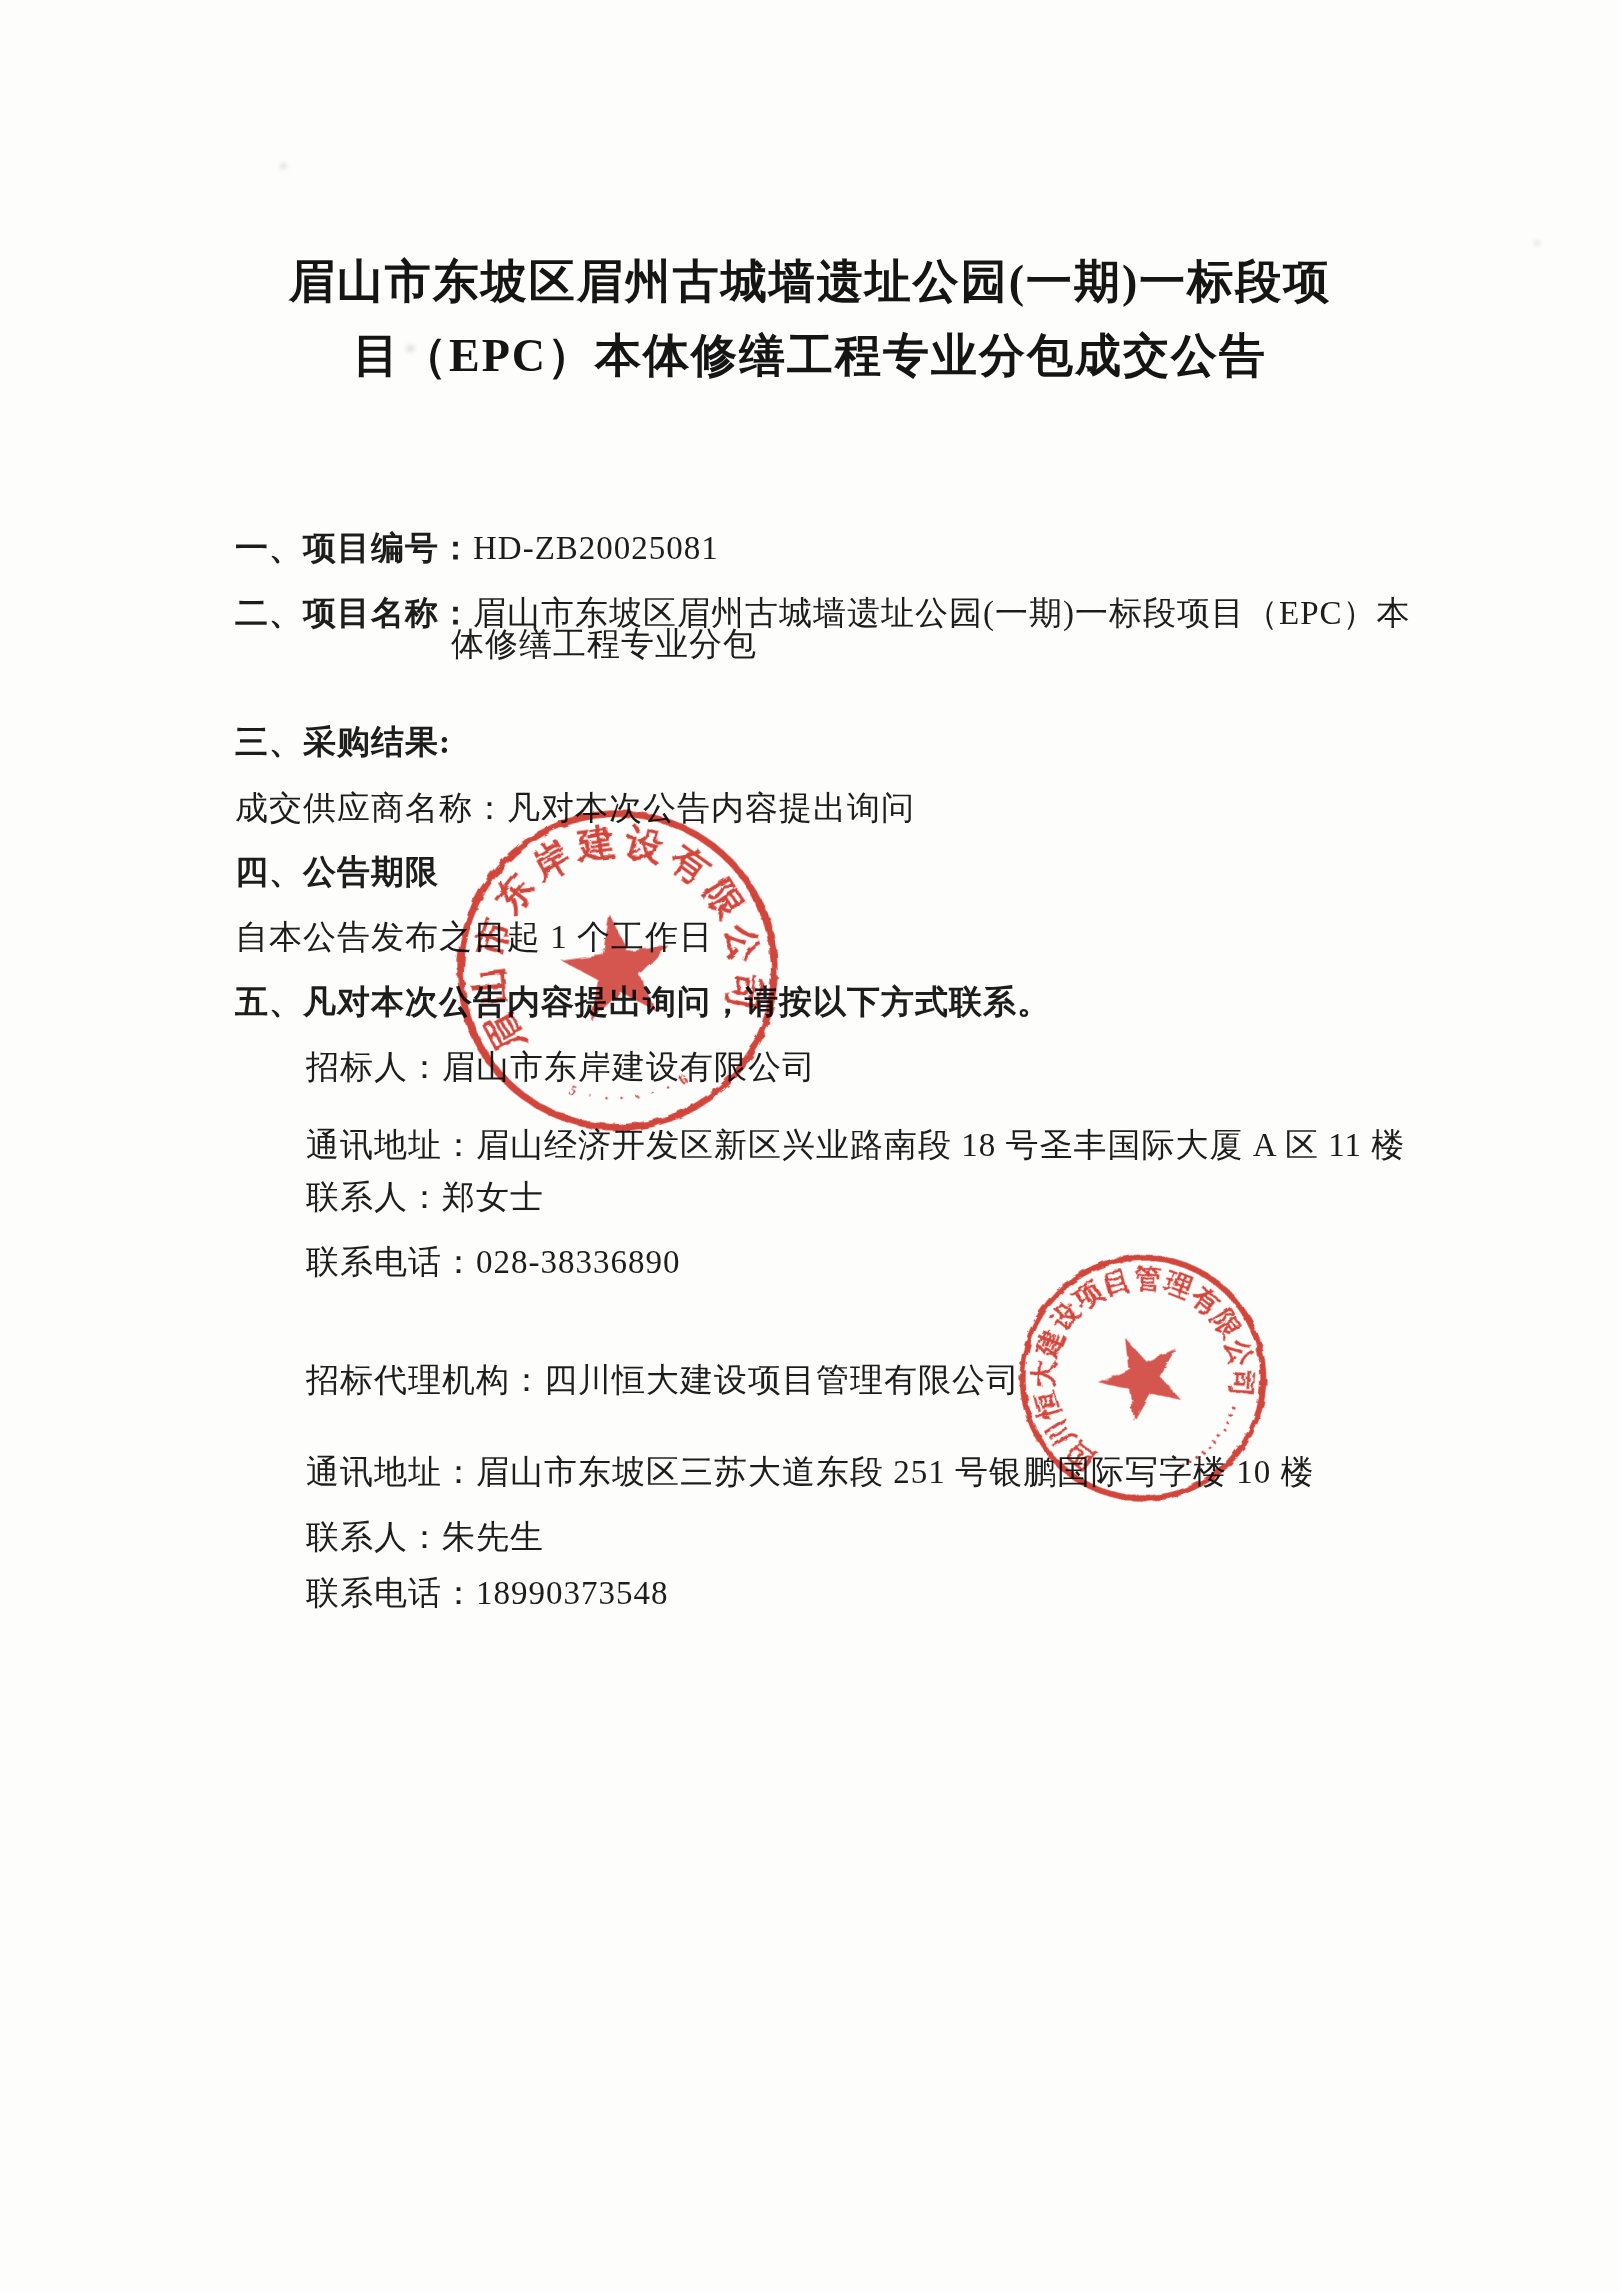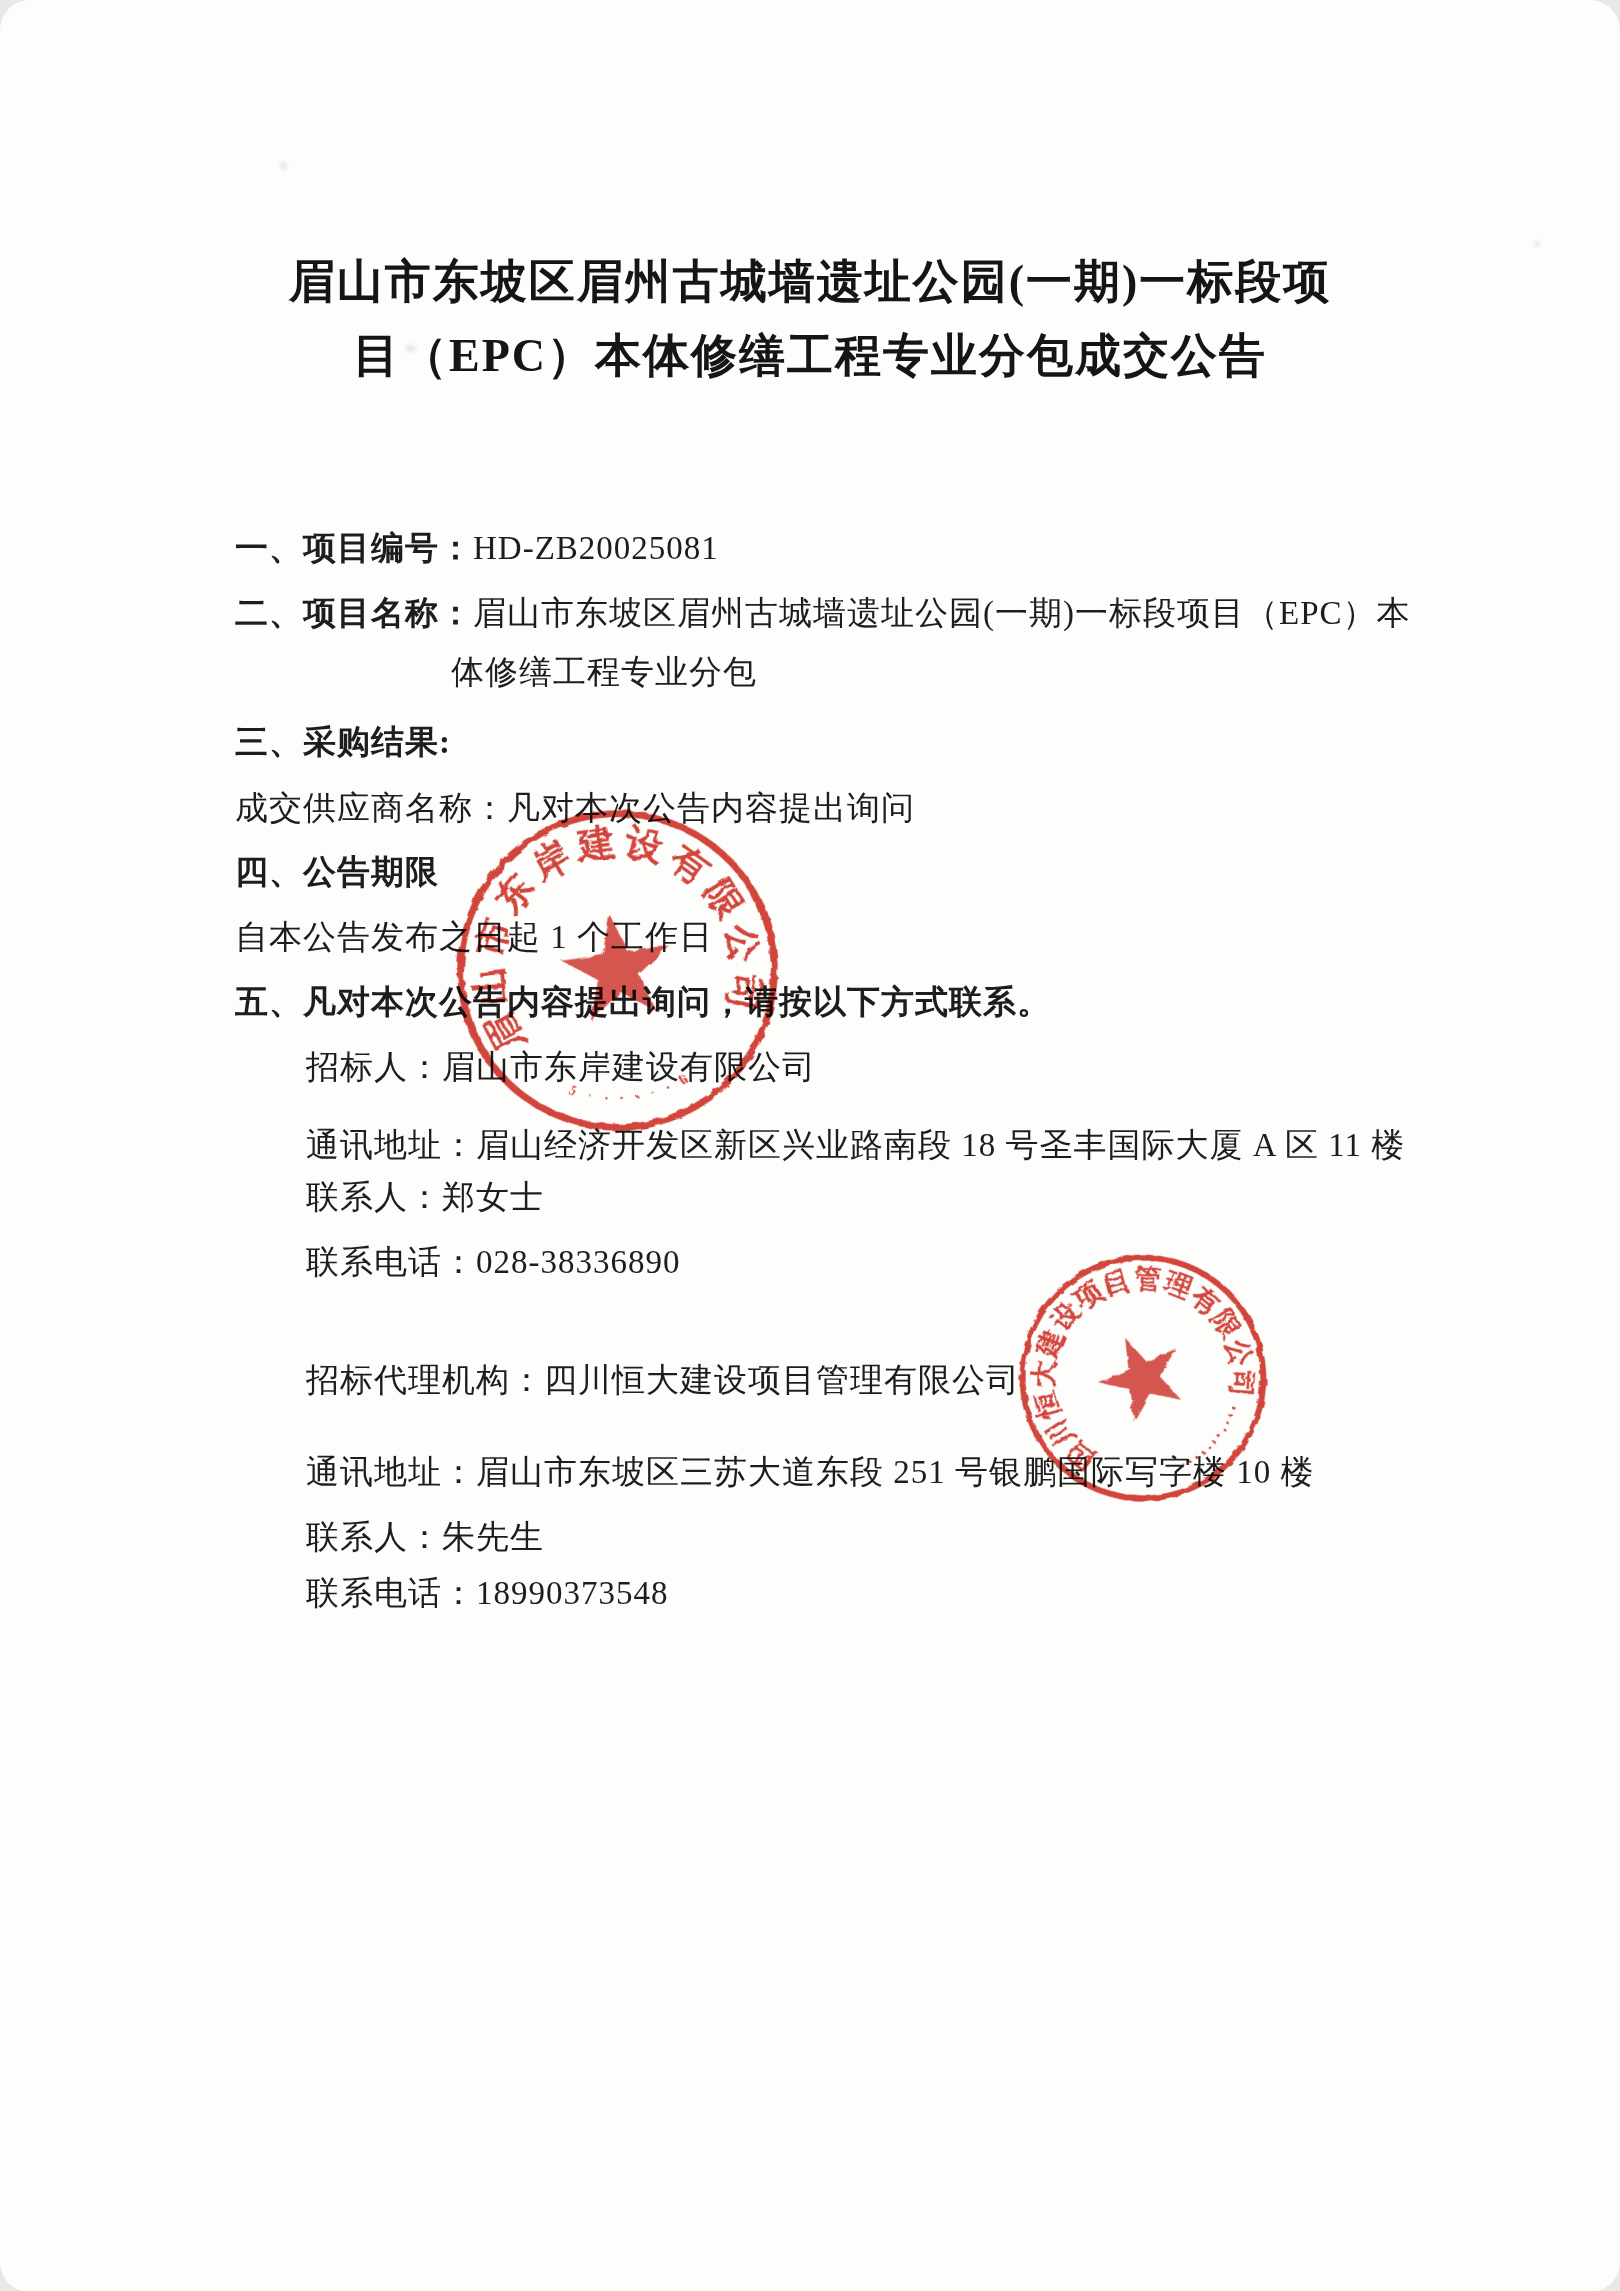--- a/index.html
+++ b/index.html
@@ -4,21 +4,20 @@
 <style>
   html,body{margin:0;padding:0;background:#e8e8e8;}
   .page{
     position:relative;
     width:1620px;height:2292px;
     margin:0 auto;
     background:#fdfdfc;
     font-family:"Liberation Serif","DejaVu Serif",serif;
     color:#1d1d1d;
     overflow:hidden;
-    border-radius:30px;
   }
   .title{
     position:absolute;top:245px;left:0;width:100%;
     text-align:center;
     font-size:46px;font-weight:bold;line-height:74px;
     letter-spacing:2px;color:#151515;
   }
   .line{
     position:absolute;
     font-size:33px;line-height:39px;
@@ -51,21 +50,21 @@
 
   <header class="title">
     <div class="title-line">眉山市东坡区眉州古城墙遗址公园(一期)一标段项</div>
     <div class="title-line">目（EPC）本体修缮工程专业分包成交公告</div>
   </header>
 
   <p class="line main" style="top:496px"><span class="b">一、项目编号：</span><span>HD-ZB20025081</span></p>
 
   <p class="line main" style="top:561px"><span class="b">二、项目名称：</span><span>眉山市东坡区眉州古城墙遗址公园(一期)一标段项目（EPC）本</span></p>
 
-  <p class="line wrapline" style="top:620px"><span>体修缮工程专业分包</span></p>
+  <p class="line wrapline" style="top:592px"><span>体修缮工程专业分包</span></p>
 
   <p class="line main" style="top:690px"><span class="b">三、采购结果:</span></p>
 
   <p class="line main" style="top:756px"><span>成交供应商名称：凡对本次公告内容提出询问</span></p>
 
   <p class="line main" style="top:820px"><span class="b">四、公告期限</span></p>
 
   <p class="line main" style="top:885px"><span>自本公告发布之日起 1 个工作日</span></p>
 
   <p class="line main" style="top:950px"><span class="b">五、凡对本次公告内容提出询问，请按以下方式联系。</span></p>

